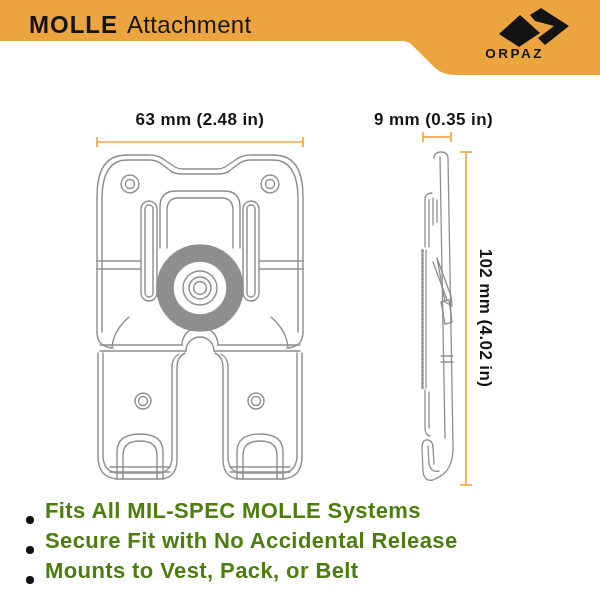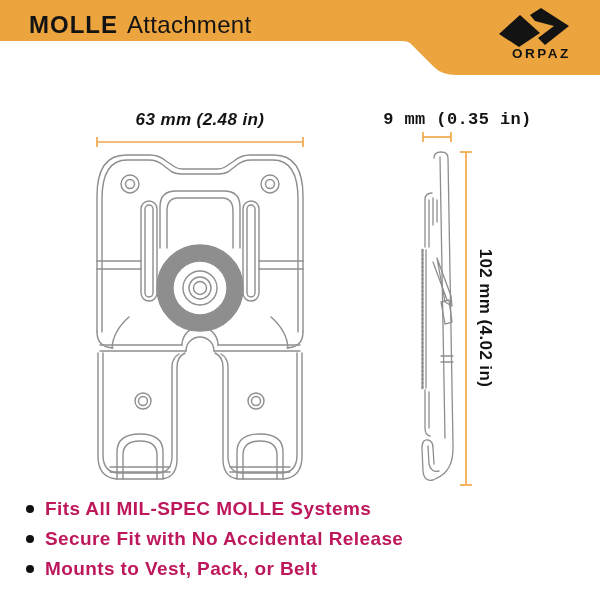--- a/index.html
+++ b/index.html
@@ -10,44 +10,44 @@
   
   .header-svg{position:absolute;left:0;top:0;width:600px;height:80px;}
   .title{
     position:absolute;left:29px;top:8px;height:34px;line-height:34px;
     font-size:24px;white-space:nowrap;color:#131313;
     letter-spacing:.3px;
   }
   .title .t-bold{font-weight:bold;letter-spacing:1px;margin-right:9px;}
   .title .t-reg{font-weight:normal;}
   .brand{
-    position:absolute;left:512px;top:46px;width:72px;text-align:left;
+    position:absolute;left:472px;top:46px;width:72px;text-align:right;
     font-weight:bold;font-size:13.5px;letter-spacing:2.5px;color:#131313;
   }
   .logo-svg{position:absolute;left:499px;top:7px;width:72px;height:40px;}
   
   .dim{
     position:absolute;font-weight:bold;font-size:17px;letter-spacing:.4px;
     color:#131313;text-align:center;white-space:nowrap;
   }
-  .dim-front{left:90px;top:110px;width:220px;font-style:italic;}
-  .dim-side{left:380px;top:110px;width:155px;font-family:Liberation Mono, monospace;}
+  .dim-front{left:90px;top:110px;width:220px;}
+  .dim-side{left:356px;top:110px;width:155px;}
   .dim-height{
     left:385px;top:308px;width:200px;height:20px;
     transform:rotate(90deg);
   }
   
   .draw-svg{position:absolute;left:0;top:0;width:600px;height:600px;}
   
   .features{
     position:absolute;left:26px;top:494px;margin:0;padding:0;list-style:none;
   }
   .features li{
-    display:flex;align-items:center;height:30px;
-    font-weight:bold;font-size:19px;letter-spacing:.4px;color:#be185d;
+    display:flex;align-items:flex-end;height:30px;
+    font-weight:bold;font-size:22px;letter-spacing:.4px;color:#4d7c0f;
     white-space:nowrap;
   }
   .bullet-dot{
     width:8px;height:8px;border-radius:50%;background:#111;
     margin-right:11px;flex:0 0 auto;
   }
 </style>
 </head>
 <body>
 

